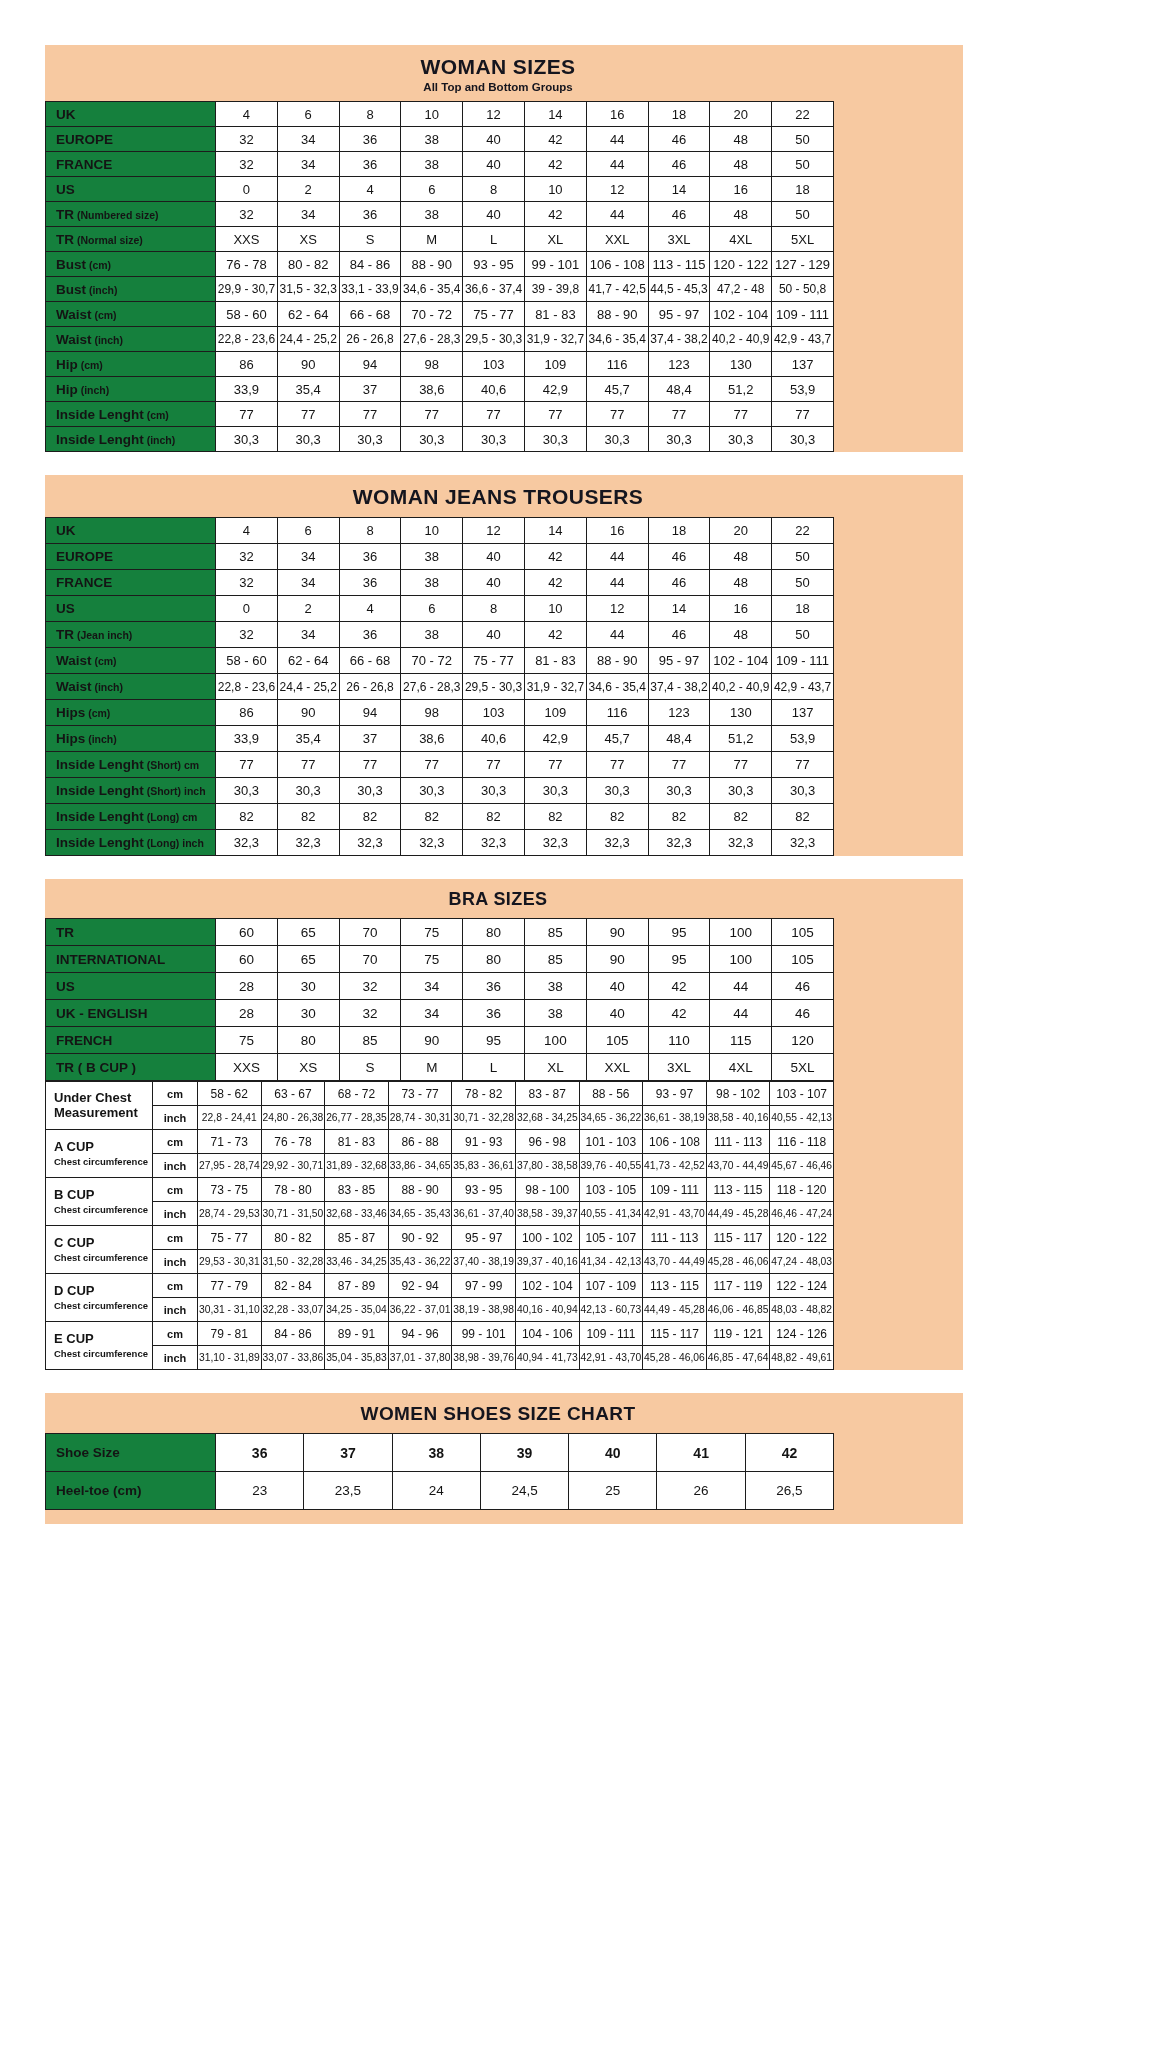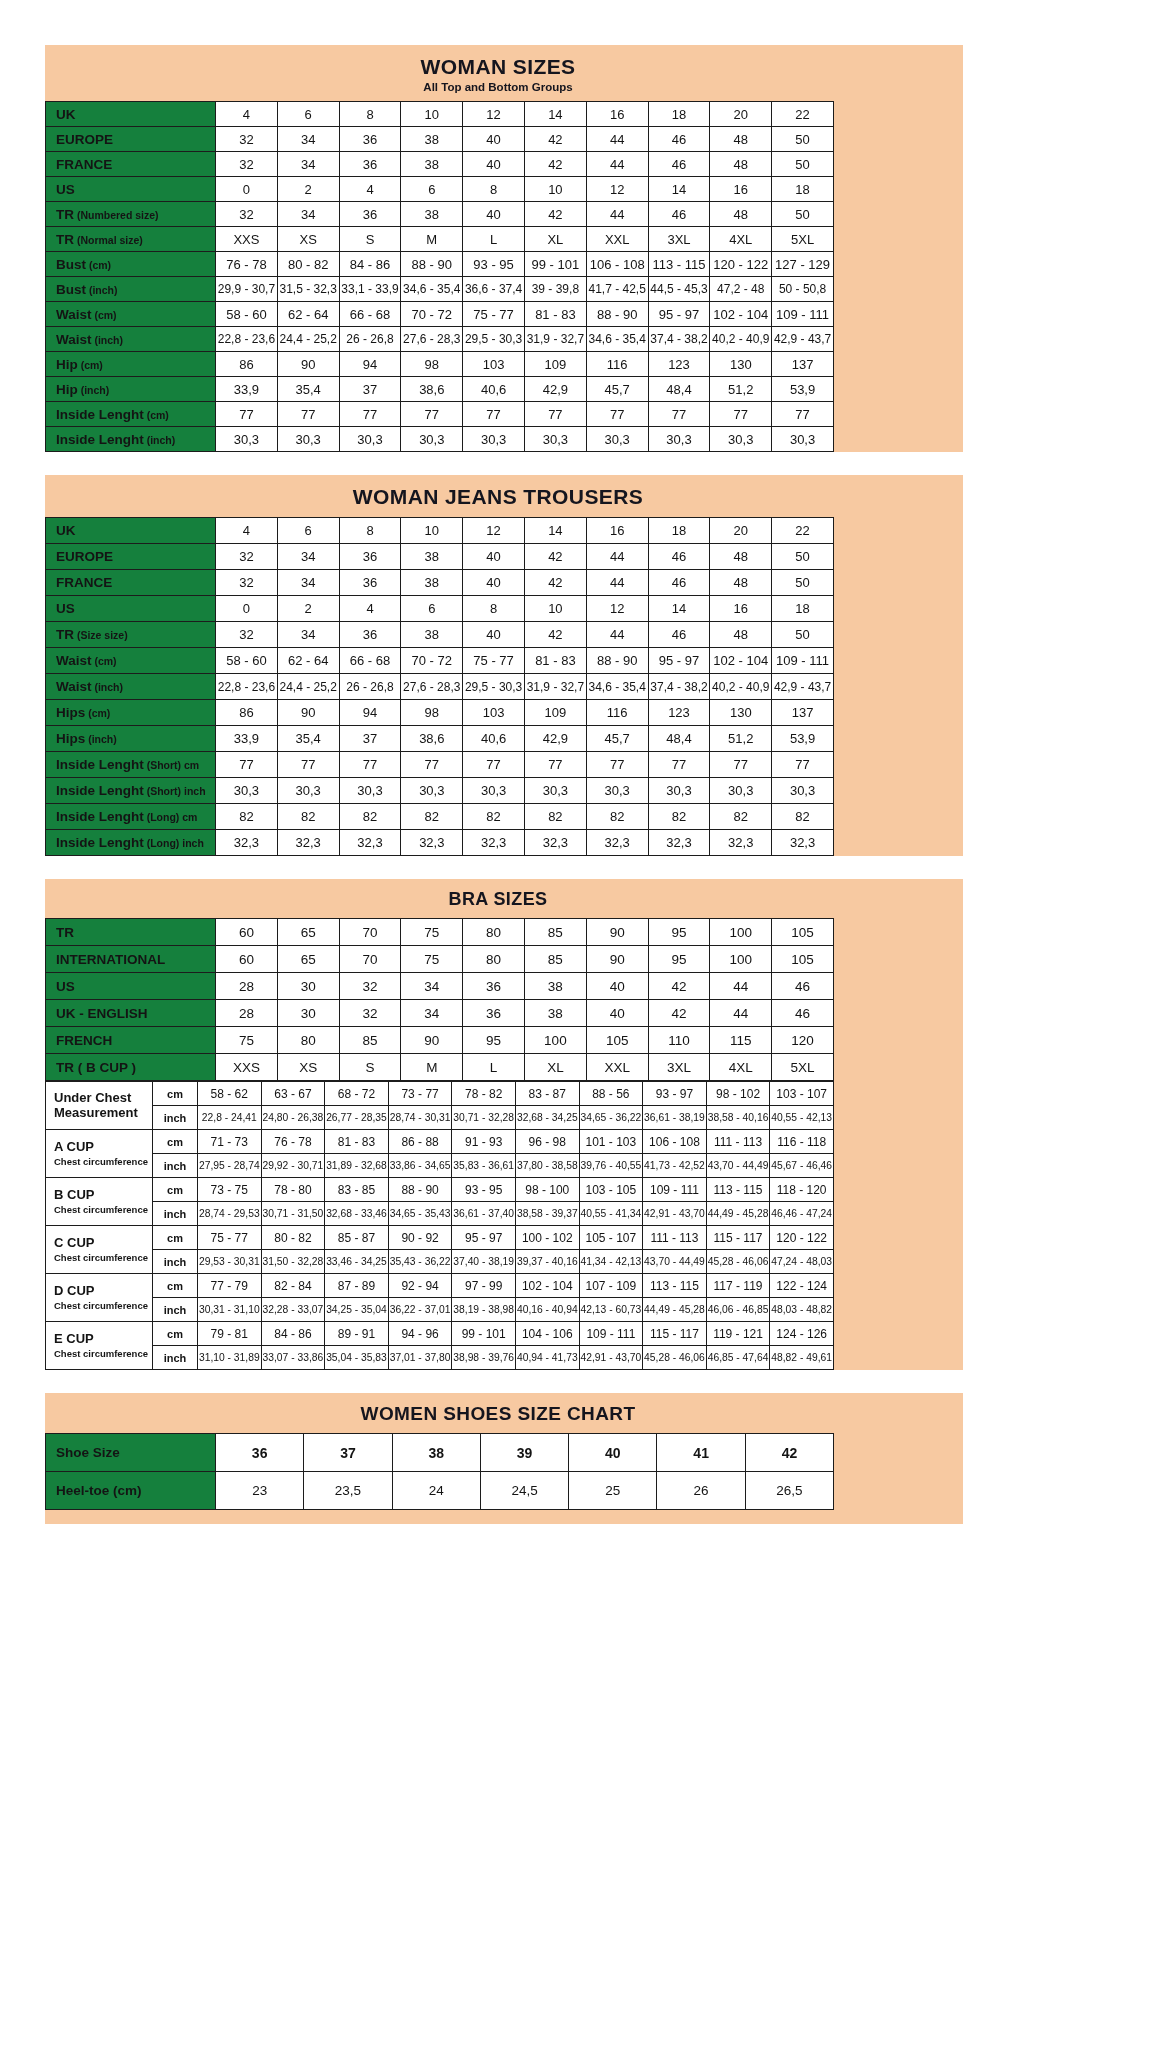--- a/index.html
+++ b/index.html
@@ -328,21 +328,21 @@
             <td>4</td>
             <td>6</td>
             <td>8</td>
             <td>10</td>
             <td>12</td>
             <td>14</td>
             <td>16</td>
             <td>18</td>
           </tr>
           <tr>
-            <th class="rl"><span class="lm">TR</span><span class="ls"> (Size size)</span></th>
+            <th class="rl"><span class="lm">TR</span><span class="ls"> (Jean inch)</span></th>
             <td>32</td>
             <td>34</td>
             <td>36</td>
             <td>38</td>
             <td>40</td>
             <td>42</td>
             <td>44</td>
             <td>46</td>
             <td>48</td>
             <td>50</td>

